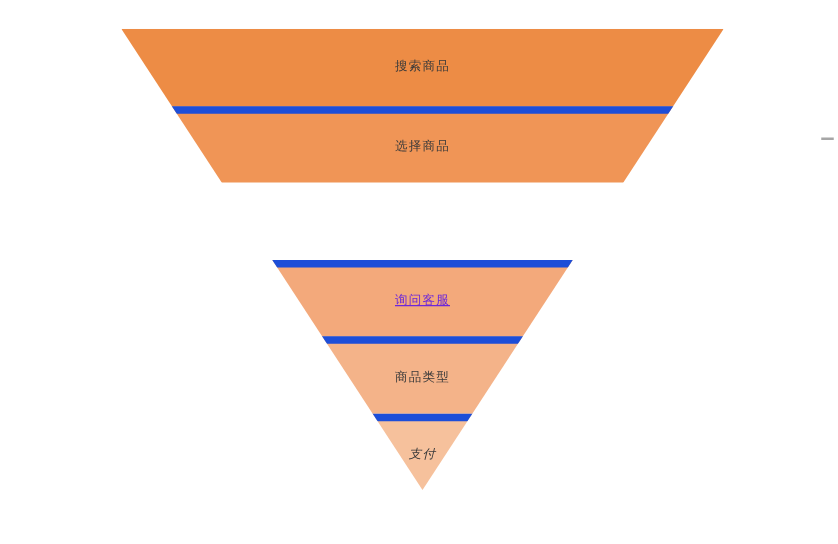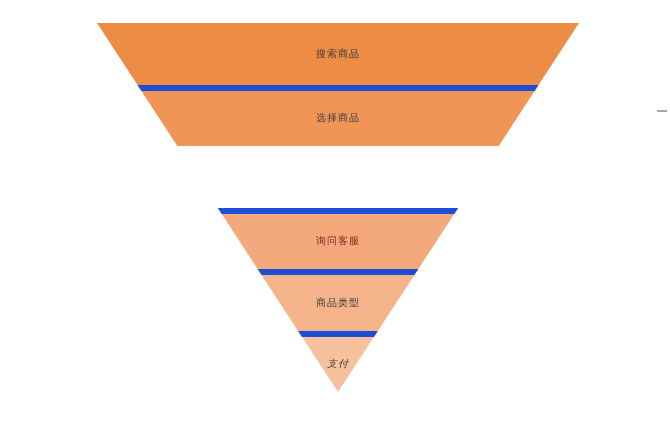--- a/index.html
+++ b/index.html
@@ -69,21 +69,21 @@
     <div class="band b1" style="background-color: rgb(237, 140, 69);">
       <span class="stage-label" style="color: rgb(58, 58, 58);">搜索商品</span>
     </div>
 
     <div class="band sep b2" style="background-color: rgb(240, 149, 86);">
       <span class="stage-label" style="color: rgb(58, 58, 58);">选择商品</span>
     </div>
 
 
     <div class="band sep b4" style="background-color: rgb(243, 169, 123);">
-      <span class="stage-label" style="color: #7f1d1d;">询问客服</span>
+      <span class="stage-label" style="color: #6d28d9; text-decoration: underline;">询问客服</span>
     </div>
 
     <div class="band sep b5" style="background-color: rgb(244, 179, 137);">
       <span class="stage-label" style="color: rgb(58, 58, 58);">商品类型</span>
     </div>
 
     <div class="band sep b6" style="background-color: rgb(246, 193, 156);">
       <span class="stage-label" style="color: rgb(58, 58, 58); font-style: italic;">支付</span>
     </div>
 

